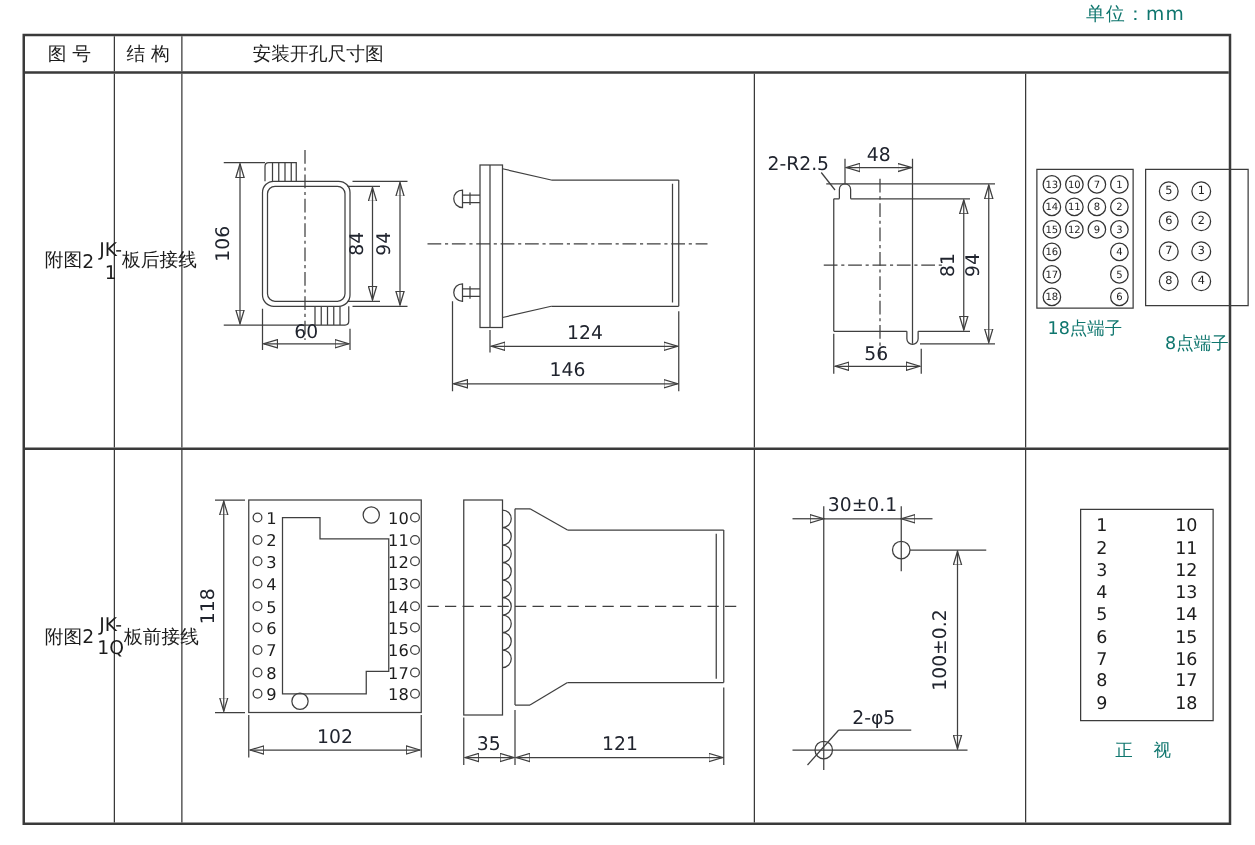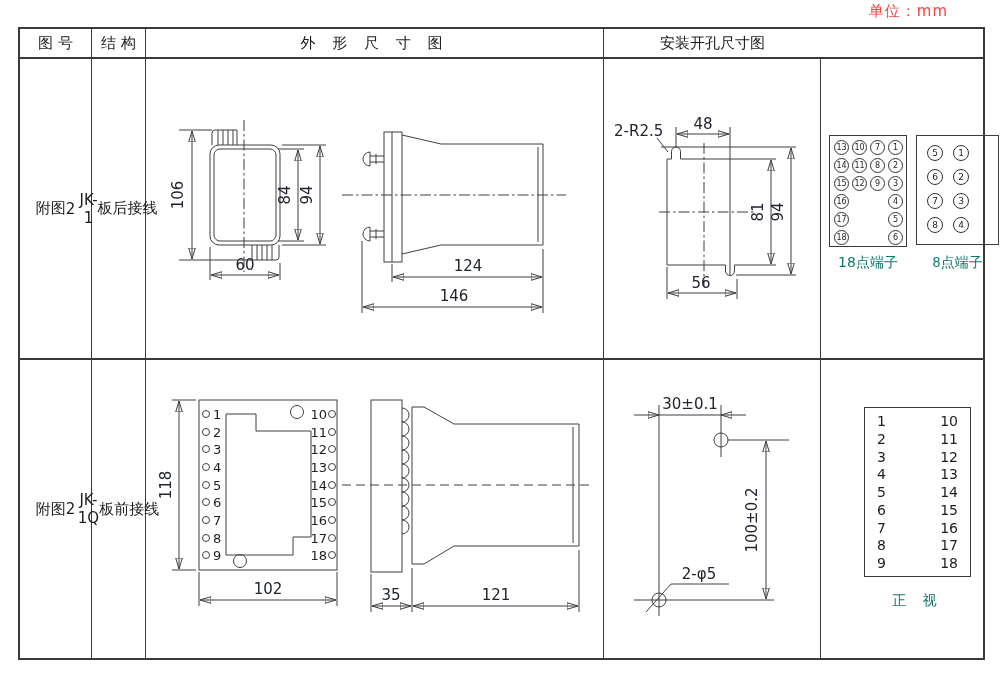--- a/index.html
+++ b/index.html
@@ -1,18 +1,18 @@
 <!DOCTYPE html>
 <html><head>
 <meta charset="utf-8">
 <style>
   html,body{margin:0;padding:0;}
   body{width:1004px;height:676px;background:#ffffff;position:relative;
        font-family:"DejaVu Sans","Liberation Sans",sans-serif;color:#222;overflow:hidden;}
-  .unit-label{position:absolute;top:2px;right:56px;font-size:15px;color:#ef4444;letter-spacing:1px;}
+  .unit-label{position:absolute;top:2px;right:56px;font-size:15px;color:#0f766e;letter-spacing:1px;}
   .sheet{position:absolute;left:18px;top:27px;width:967px;height:633px;border:2px solid #3a3a3a;
          box-sizing:border-box;display:flex;flex-direction:column;background:#fff;}
   .hrow{display:flex;height:30px;border-bottom:2px solid #3a3a3a;box-sizing:border-box;}
   .drow{display:flex;flex:1;box-sizing:border-box;}
   .drow.first{border-bottom:2px solid #3a3a3a;}
   .cell{border-right:1.5px solid #3a3a3a;box-sizing:border-box;position:relative;}
   .cell:last-child{border-right:none;}
   .c-fig{width:72px;}  .c-str{width:54px;text-align:center;}  .c-out{width:458px;}  .c-mnt{width:217px;}  .c-trm{flex:1;}
   .hcell{display:flex;align-items:center;justify-content:center;font-size:15px;color:#1c1c1c;}
   .vstack{display:flex;flex-direction:row;align-items:center;justify-content:center;height:100%;
@@ -33,21 +33,21 @@
             padding:2px 0 0 2px;}
   .t8-grid{position:absolute;left:95px;top:76px;width:83px;height:110px;border:1.5px solid #3c3c3c;
            box-sizing:border-box;display:grid;grid-template-columns:repeat(2,26px);grid-auto-rows:24px;
            padding:7px 0 0 8px;}
   .circ{width:13px;height:13px;border:1px solid #333;border-radius:50%;font-size:8px;line-height:13px;
         text-align:center;color:#1d1d1d;margin:2px;}
   .circ.b{width:14px;height:14px;line-height:14px;font-size:9px;}
   .circ:empty{visibility:hidden;}
   .t-label{position:absolute;font-size:14px;color:#0f766e;text-align:center;}
   .lbl18{left:8px;width:78px;top:195px;}
-  .lbl8{left:95px;width:83px;top:195px;font-family:Liberation Mono, monospace;}
+  .lbl8{left:95px;width:83px;top:207px;}
   .viewlbl{left:0;width:100%;top:231px;letter-spacing:6px;}
   
   .ttable{position:absolute;left:43px;top:47px;width:107px;height:170px;border:1.5px solid #3c3c3c;
           box-sizing:border-box;display:flex;justify-content:space-between;padding:5px 12px;
           font-size:14px;color:#1d1d1d;}
   .tcol{display:flex;flex-direction:column;justify-content:space-between;}
 </style>
 </head>
 <body>
 
@@ -59,21 +59,20 @@
   </defs>
 </svg>
 
 <div class="unit-label">单位：mm</div>
 
 <div class="sheet">
 
   <div class="hrow">
     <div class="cell c-fig hcell">图 号</div>
     <div class="cell c-str hcell">结 构</div>
-    <div class="cell c-out hcell" style="letter-spacing:6px;">外 形 尺 寸 图</div>
     <div class="cell c-mnt hcell">安装开孔尺寸图</div>
   </div>
 
   <div class="drow first" style="height:301px;flex:none;">
     <div class="cell c-fig">
       <div class="vstack fig">
         <span>附</span>
         <span>图</span>
         <span>2</span>
       </div>

